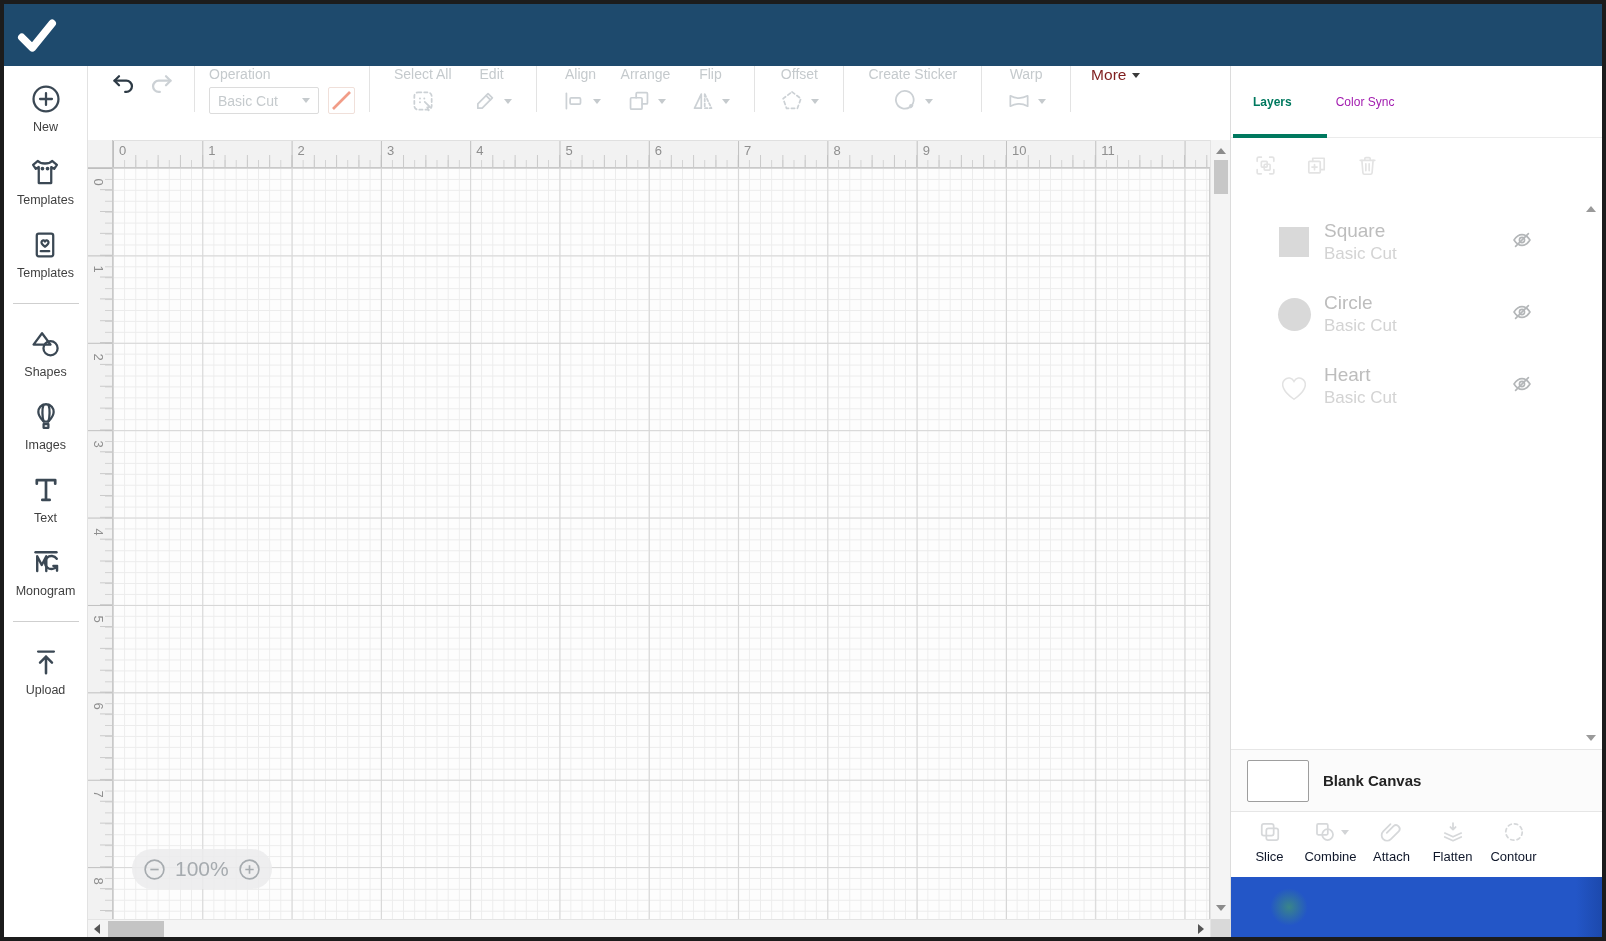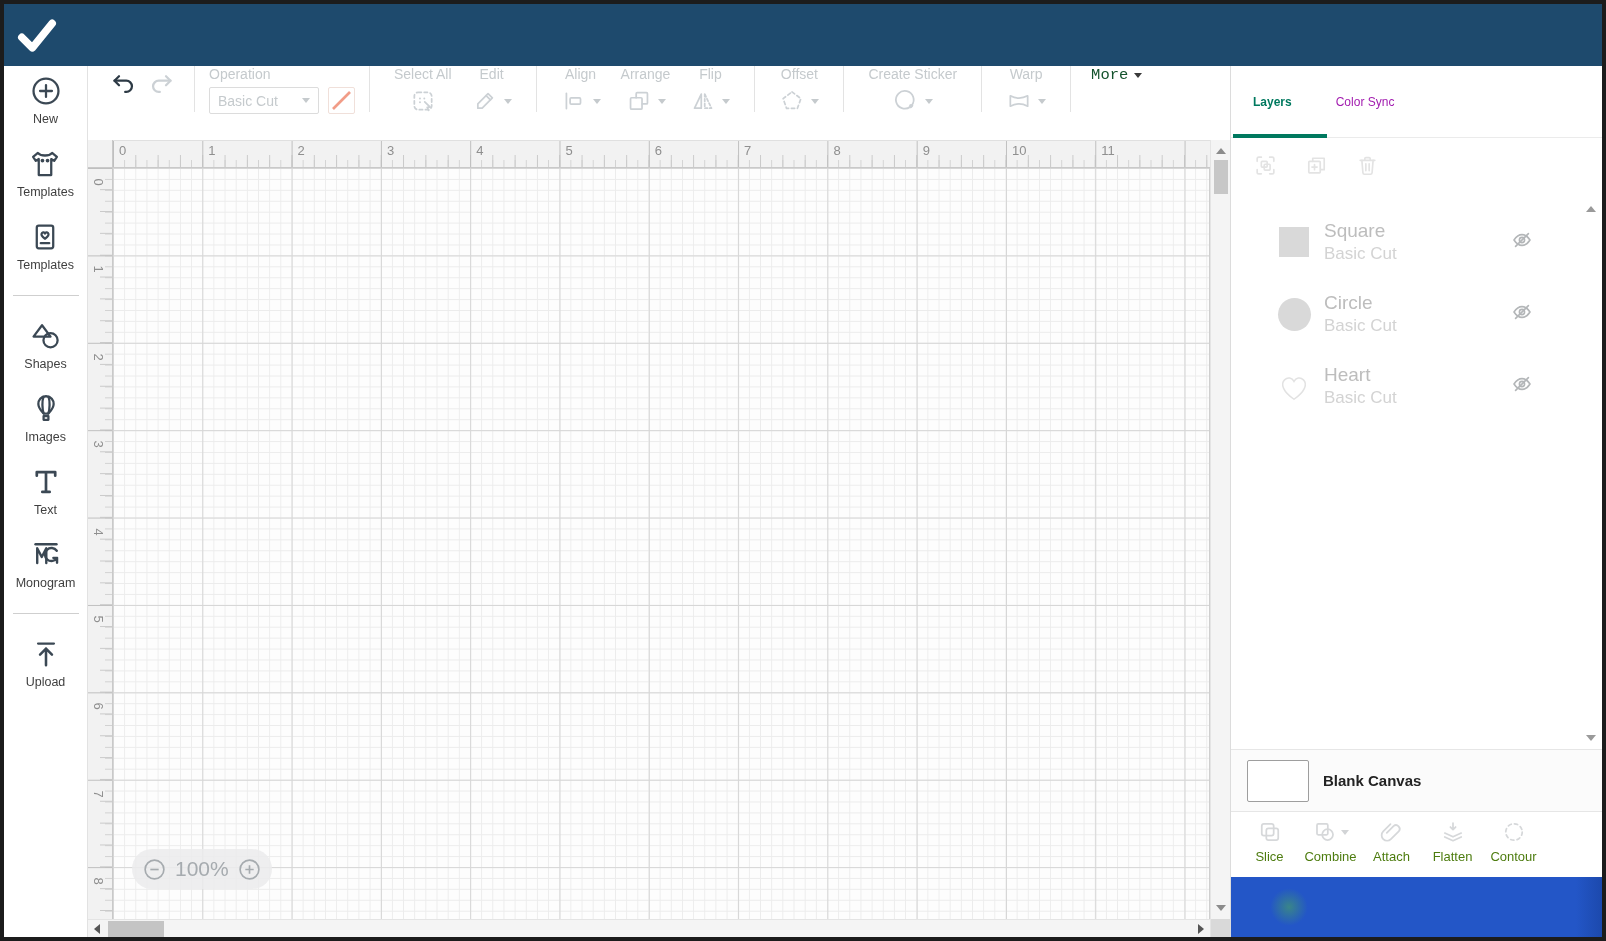--- a/index.html
+++ b/index.html
@@ -16,21 +16,21 @@
   }
   .banner .check{ position:absolute; left:12px; top:10px; width:42px; height:42px; }
   .banner .title{
     width:100%; text-align:center; font-size:21px; font-weight:bold; letter-spacing:.2px;
   }
   
   .app{ display:flex; height:871px; background:#fff; }
   
   .sidebar{
     width:84px; border-right:1px solid #e2e2e2; display:flex; flex-direction:column;
-    align-items:center; padding-top:8px; background:#fff; flex:0 0 84px;
+    align-items:center; padding-top:16px; background:#fff; flex:0 0 84px;
   }
   .side-item{ display:flex; flex-direction:column; align-items:center; margin-bottom:21px; cursor:pointer; }
   .side-item svg{ width:34px; height:34px; color:#3b4854; }
   .side-item .lbl{ font-size:12.5px; color:#3f3f3f; margin-top:4px; }
   .side-div{ width:66px; border-top:1px solid #cfcfcf; margin:2px 0 23px 0; }
   
   .canvas-col{ flex:1 1 auto; display:flex; flex-direction:column; min-width:0; }
   .toolbar{
     height:74px; display:flex; align-items:flex-start; padding-left:16px; background:#fff;
   }
@@ -49,21 +49,21 @@
   .op-block{ display:flex; flex-direction:column; }
   .op-block .tb-lbl{ font-size:14px; color:#c5cacd; margin-bottom:5px; }
   .op-controls{ display:flex; align-items:center; }
   .op-select{
     width:110px; height:27px; border:1px solid #dcdcdc; border-radius:2px;
     display:flex; align-items:center; padding:0 8px; color:#c5cacd; font-size:14px; background:#fff;
   }
   .op-select .val{ flex:1; }
   .op-swatch{ width:27px; height:27px; border:1px solid #f0e0da; border-radius:2px; margin-left:9px;
               display:flex; align-items:center; justify-content:center; background:#fff; }
-  .more-btn{ display:flex; align-items:center; font-size:15.5px; color:#14532d; margin-left:6px; cursor:pointer;font-family:Liberation Mono, monospace; }
+  .more-btn{ display:flex; align-items:center; font-size:15.5px; color:#7f1d1d; margin-left:6px; cursor:pointer; }
   
   .canvas-area{ position:relative; flex:1 1 auto; background:#fff; overflow:hidden; }
   .ruler-corner{ position:absolute; left:0; top:0; width:25px; height:28px; background:#f2f2f2;
                  border-right:1px solid #c9c9c9; border-bottom:1px solid #c9c9c9; }
   .h-ruler{ position:absolute; left:25px; right:20px; top:0; height:28px; background:#f2f2f2;
     border-bottom:1px solid #c9c9c9; border-top:1px solid #e0e0e0;
     background-image:
       linear-gradient(90deg,#bfbfbf 1px,transparent 1px),
       linear-gradient(90deg,#cacaca 1px,transparent 1px),
       linear-gradient(90deg,#d2d2d2 1px,transparent 1px);
@@ -136,21 +136,21 @@
     border-left:5px solid transparent; border-right:5px solid transparent; border-bottom:6px solid #9a9a9a; }
   .list-arr-dn{ position:absolute; right:6px; bottom:8px; width:0; height:0;
     border-left:5px solid transparent; border-right:5px solid transparent; border-top:6px solid #9a9a9a; }
   .blank-row{ height:62px; background:#fbfbfb; border-top:1px solid #e6e6e6;
               display:flex; align-items:center; padding-left:16px; }
   .blank-swatch{ width:62px; height:42px; background:#fff; border:1px solid #9e9e9e; border-radius:2px; }
   .blank-lbl{ font-size:15px; color:#232323; margin-left:14px; font-weight:bold;text-align:right; }
   .pactions{ height:66px; border-top:1px solid #e6e6e6; display:flex; padding:6px 4px 0 8px; }
   .paction{ width:61px; display:flex; flex-direction:column; align-items:center; color:#d6d8da; }
   .paction svg{ width:26px; height:26px; }
-  .paction .plbl{ font-size:13px; color:#4d7c0f; margin-top:3px; white-space:nowrap; }
+  .paction .plbl{ font-size:13px; color:#0f172a; margin-top:3px; white-space:nowrap; }
   .paction .pico{ display:flex; align-items:center; height:28px; }
   .paction .caret{ border-top-color:#d2d4d6; margin-left:3px; }
   .big-blue{
     height:60px;
     background:
       radial-gradient(circle 26px at 58px 30px, rgba(72,165,96,.6), rgba(72,165,96,0) 72%),
       linear-gradient(90deg,#2356c7 0 93%, #1c49ad 100%);
     cursor:pointer;
   }
 </style>

